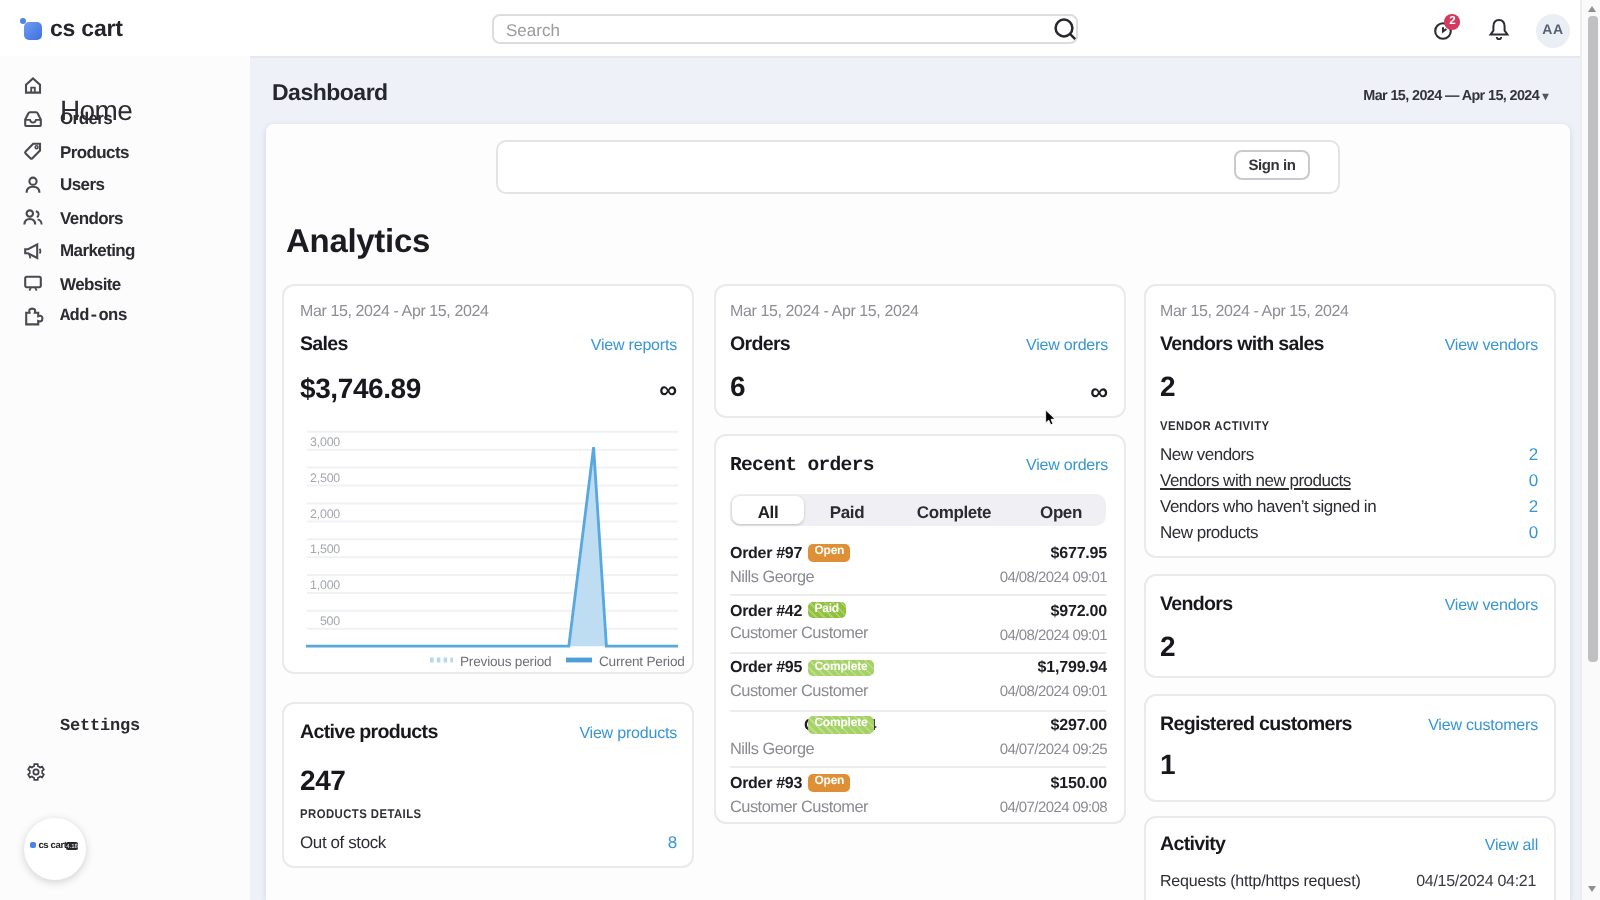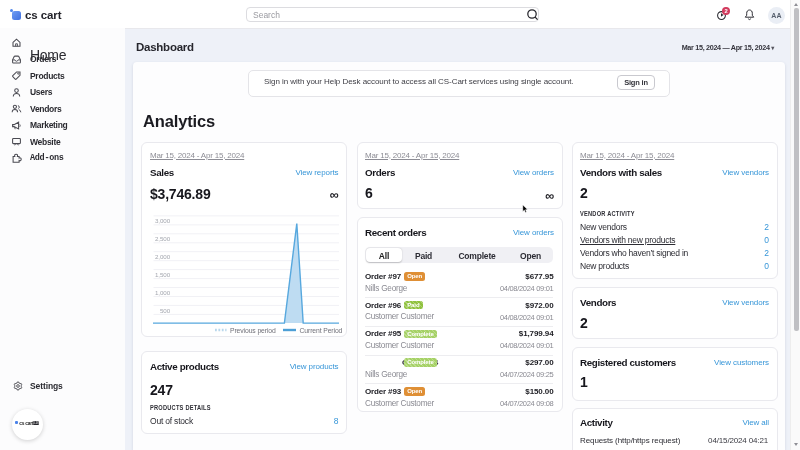--- a/index.html
+++ b/index.html
@@ -1,20 +1,20 @@
 <!DOCTYPE html>
 <html><head>
 <meta charset="utf-8">
 <style>
   html,body{margin:0;padding:0;}
   body{width:800px;height:450px;overflow:hidden;font-family:"Liberation Sans",sans-serif;background:#fff;}
   #app{position:relative;width:800px;height:450px;overflow:hidden;}
   .abs{position:absolute;}
   .link{color:#3796d8;letter-spacing:-0.1px;}
-  .gray{color:#8d8d95;text-decoration:underline;}
+  .gray{color:#8d8d95;}
   .b{font-weight:bold;color:#1c1c22;}
   .ttl{font-weight:bold;color:#17171d;font-size:9.8px;letter-spacing:-0.35px;}
   .num{font-weight:bold;color:#17171d;font-size:14px;letter-spacing:-0.2px;line-height:14px;}
   .cap{font-weight:bold;color:#2f2f36;font-size:6.3px;letter-spacing:0.25px;transform:scaleX(0.9);transform-origin:0 50%;}
   .card{position:absolute;background:#fff;border:1px solid #e9e9ee;border-radius:6px;}
 </style>
 </head>
 <body>
 <div id="app">
 
@@ -90,21 +90,20 @@
       <svg class="abs" style="left:11px;top:152.5px;" width="11" height="11" viewBox="0 0 11 11" fill="none" stroke="#4a4a52" stroke-width="1.05">
         <path d="M2.1 3.4 L3.8 3.4 Q3.1 1.3 5.1 1.3 Q7.1 1.3 6.4 3.4 L8.1 3.4 L8.1 5.1 Q10.2 4.4 10.2 6.3 Q10.2 8.2 8.1 7.5 L8.1 9.2 L2.1 9.2 Z"></path>
       </svg>
       <div class="abs" style="left:30px;top:153px;font-size:8.5px;font-weight:bold;letter-spacing:-0.3px;color:#2b2b31;line-height:10px;font-family:Liberation Mono, monospace;">Add-ons</div>
     </div>
 
   <div class="abs b" style="left:136px;top:42.3px;font-size:11.5px;line-height:11.5px;letter-spacing:-0.25px;color:#26262d;">Dashboard</div>
   <div class="abs" style="right:26px;top:42.8px;font-size:7.2px;font-weight:bold;letter-spacing:-0.3px;color:#33333b;">Mar 15, 2024 — Apr 15, 2024 <span style="color:#55555e;font-size:6px;">▾</span></div>
 
   <div class="abs" style="left:248px;top:70px;width:420px;height:25px;background:#fff;border:1px solid #e4e4e8;border-radius:5px;"></div>
-  <div class="abs" style="left:264px;top:77px;font-size:8px;letter-spacing:-0.05px;color:#3d3d44;">Sign in with your Help Desk account to access all CS-Cart services using single account.</div>
   <div class="abs" style="left:617px;top:75px;width:36px;height:13px;background:#fff;border:1px solid #c9c9cf;border-radius:4px;font-size:7.5px;font-weight:bold;color:#33333a;text-align:center;line-height:13px;letter-spacing:-0.2px;">Sign in</div>
 
   <div class="abs" style="left:143px;top:111.5px;font-size:16.5px;font-weight:bold;letter-spacing:-0.15px;color:#1b1b21;">Analytics</div>
 
   <div class="card" style="left:141px;top:142px;width:204px;height:193px;"></div>
   <div class="abs gray" style="left:150px;top:150.5px;font-size:8px;letter-spacing:-0.2px;">Mar 15, 2024 - Apr 15, 2024</div>
   <div class="abs ttl" style="left:150px;top:166.5px;">Sales</div>
   <div class="abs link" style="right:461.5px;top:168px;font-size:8px;">View reports</div>
   <div class="abs num" style="left:150px;top:186.8px;">$3,746.89</div>
   <div class="abs b" style="right:461.5px;top:188px;font-size:12.5px;">∞</div>
@@ -154,38 +153,38 @@
   <div class="abs ttl" style="left:365px;top:166.5px;">Orders</div>
   <div class="abs link" style="right:246px;top:168px;font-size:8px;">View orders</div>
   <div class="abs num" style="left:365px;top:185.5px;">6</div>
   <div class="abs b" style="right:246px;top:188.5px;font-size:12.5px;">∞</div>
 
   <svg class="abs" style="left:521.5px;top:205px;" width="6.5" height="8.5" viewBox="0 0 10 14">
     <path d="M1 0 L1 10.5 L3.6 8.4 L5.2 12.2 L7 11.4 L5.4 7.7 L8.6 7.4 Z" fill="#000" stroke="#fff" stroke-width="0.7"></path>
   </svg>
 
   <div class="card" style="left:357px;top:217px;width:204px;height:193px;"></div>
-  <div class="abs ttl" style="left:365px;top:227px;">Recent orders</div>
+  <div class="abs ttl" style="left:365px;top:227px;font-family:Liberation Mono, monospace;">Recent orders</div>
   <div class="abs link" style="right:246px;top:228px;font-size:8px;">View orders</div>
 
   <div class="abs" style="left:364.5px;top:246.5px;width:188.5px;height:16px;background:#f0f0f4;border-radius:5px;"></div>
   <div class="abs" style="left:365.5px;top:247.5px;width:36.5px;height:14px;background:#fff;border-radius:4px;box-shadow:0 0.5px 1.5px rgba(0,0,0,0.22);"></div>
   <div class="abs" style="left:365.5px;top:250.5px;width:37px;text-align:center;font-size:8.5px;font-weight:bold;letter-spacing:-0.2px;color:#222;">All</div>
   <div class="abs" style="left:404px;top:250.5px;width:39px;text-align:center;font-size:8.5px;font-weight:bold;letter-spacing:-0.2px;color:#2b2b33;">Paid</div>
   <div class="abs" style="left:452px;top:250.5px;width:50px;text-align:center;font-size:8.5px;font-weight:bold;letter-spacing:-0.2px;color:#2b2b33;">Complete</div>
   <div class="abs" style="left:512px;top:250.5px;width:37px;text-align:center;font-size:8.5px;font-weight:bold;letter-spacing:-0.2px;color:#2b2b33;">Open</div>
 
   <div id="orders">
       <div class="abs b" style="left:365px;top:272px;font-size:8px;letter-spacing:-0.15px;">Order #97</div>
       <div class="abs" style="left:404px;top:272.2px;height:8.6px;padding:0 3.2px;border-radius:2.5px;background:#df8f35;color:#fff;font-size:6px;font-weight:bold;line-height:8.8px;letter-spacing:-0.1px;">Open</div>
       <div class="abs b" style="right:246.5px;top:272px;font-size:8px;letter-spacing:-0.1px;">$677.95</div>
       <div class="abs" style="left:365px;top:283.7px;font-size:8.2px;letter-spacing:-0.25px;color:#8a8a92;">Nills George</div>
       <div class="abs" style="right:246.5px;top:284px;font-size:7.5px;letter-spacing:-0.3px;color:#8a8a92;">04/08/2024 09:01</div>
       <div class="abs" style="left:365px;top:297.2px;width:188px;height:1px;background:#ededf0;"></div>
-      <div class="abs b" style="left:365px;top:300.7px;font-size:8px;letter-spacing:-0.15px;">Order #96</div>
+      <div class="abs b" style="left:365px;top:300.7px;font-size:8px;letter-spacing:-0.15px;">Order #42</div>
       <div class="abs" style="left:404px;top:300.9px;height:8.6px;padding:0 3.2px;border-radius:2.5px;background:#8fc13d;background-image:repeating-linear-gradient(45deg,rgba(255,255,255,0.25) 0 0.8px,transparent 0.8px 2.8px);color:#fff;font-size:6px;font-weight:bold;line-height:8.8px;letter-spacing:-0.1px;">Paid</div>
       <div class="abs b" style="right:246.5px;top:300.7px;font-size:8px;letter-spacing:-0.1px;">$972.00</div>
       <div class="abs" style="left:365px;top:312.4px;font-size:8.2px;letter-spacing:-0.25px;color:#8a8a92;">Customer Customer</div>
       <div class="abs" style="right:246.5px;top:312.7px;font-size:7.5px;letter-spacing:-0.3px;color:#8a8a92;">04/08/2024 09:01</div>
       <div class="abs" style="left:365px;top:325.9px;width:188px;height:1px;background:#ededf0;"></div>
       <div class="abs b" style="left:365px;top:329.4px;font-size:8px;letter-spacing:-0.15px;">Order #95</div>
       <div class="abs" style="left:404px;top:329.6px;height:8.6px;padding:0 3.2px;border-radius:2.5px;background:#a5d165;background-image:repeating-linear-gradient(45deg,rgba(255,255,255,0.25) 0 0.8px,transparent 0.8px 2.8px);color:#fff;font-size:6px;font-weight:bold;line-height:8.8px;letter-spacing:-0.1px;">Complete</div>
       <div class="abs b" style="right:246.5px;top:329.4px;font-size:8px;letter-spacing:-0.1px;">$1,799.94</div>
       <div class="abs" style="left:365px;top:341.1px;font-size:8.2px;letter-spacing:-0.25px;color:#8a8a92;">Customer Customer</div>
       <div class="abs" style="right:246.5px;top:341.4px;font-size:7.5px;letter-spacing:-0.3px;color:#8a8a92;">04/08/2024 09:01</div>
@@ -233,21 +232,21 @@
   <div class="card" style="left:572px;top:408px;width:204px;height:60px;"></div>
   <div class="abs ttl" style="left:580px;top:417px;">Activity</div>
   <div class="abs link" style="right:31px;top:418px;font-size:8px;">View all</div>
   <div class="abs" style="left:580px;top:436px;font-size:8px;letter-spacing:-0.1px;color:#2c2c33;">Requests (http/https request)</div>
   <div class="abs" style="right:32px;top:436px;font-size:8px;letter-spacing:-0.15px;color:#3a3a42;">04/15/2024 04:21</div>
 
   <svg class="abs" style="left:12.5px;top:380.5px;" width="10" height="10" viewBox="0 0 24 24" fill="none" stroke="#3e3e46" stroke-width="2">
     <circle cx="12" cy="12" r="3.2"></circle>
     <path d="M19.4 13.5a7.6 7.6 0 0 0 0-3l2-1.5-2-3.4-2.4 1a7.6 7.6 0 0 0-2.6-1.5L14 2.5h-4l-.4 2.6a7.6 7.6 0 0 0-2.6 1.5l-2.4-1-2 3.4 2 1.5a7.6 7.6 0 0 0 0 3l-2 1.5 2 3.4 2.4-1a7.6 7.6 0 0 0 2.6 1.5l.4 2.6h4l.4-2.6a7.6 7.6 0 0 0 2.6-1.5l2.4 1 2-3.4z"></path>
   </svg>
-  <div class="abs b" style="left:30px;top:381px;font-size:8.5px;letter-spacing:-0.1px;color:#2b2b31;">Settings</div>
+  <div class="abs b" style="left:30px;top:358px;font-size:8.5px;letter-spacing:-0.1px;color:#2b2b31;font-family:Liberation Mono, monospace;">Settings</div>
 
   <div class="abs" style="left:12px;top:408.5px;width:31px;height:31px;border-radius:50%;background:#fff;box-shadow:0 1px 4px rgba(0,0,0,0.18);"></div>
   <div class="abs" style="left:15px;top:421.3px;width:3px;height:3px;border-radius:1px;background:#4b83ea;"></div>
   <div class="abs" style="left:19.2px;top:420.6px;font-size:4.8px;font-weight:bold;letter-spacing:-0.2px;color:#222;">cs cart</div>
   <div class="abs" style="left:33px;top:420.5px;width:6px;height:4.8px;border-radius:1px;background:#26262c;color:#fff;font-size:3px;text-align:center;line-height:5px;">4.18</div>
 
   <div class="abs" style="left:790px;top:0;width:10px;height:450px;background:#fafafa;border-left:1px solid #ededed;"></div>
   <div class="abs" style="left:793.5px;top:8px;width:5px;height:323px;background:#c0c0c3;border-radius:2px;"></div>
   <div class="abs" style="left:794px;top:2.5px;width:0;height:0;border-left:2.2px solid transparent;border-right:2.2px solid transparent;border-bottom:3.2px solid #8f8f95;"></div>
   <div class="abs" style="left:794px;top:443px;width:0;height:0;border-left:2.2px solid transparent;border-right:2.2px solid transparent;border-top:3.2px solid #8f8f95;"></div>

